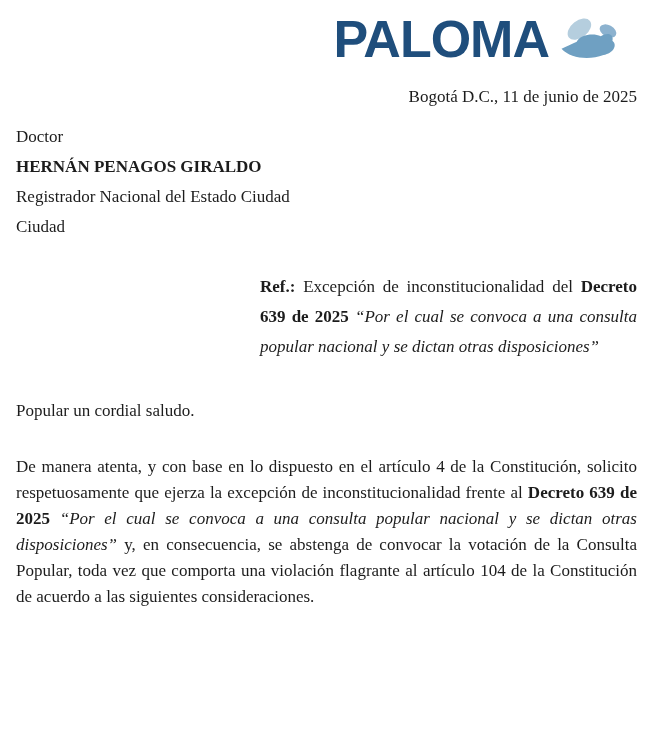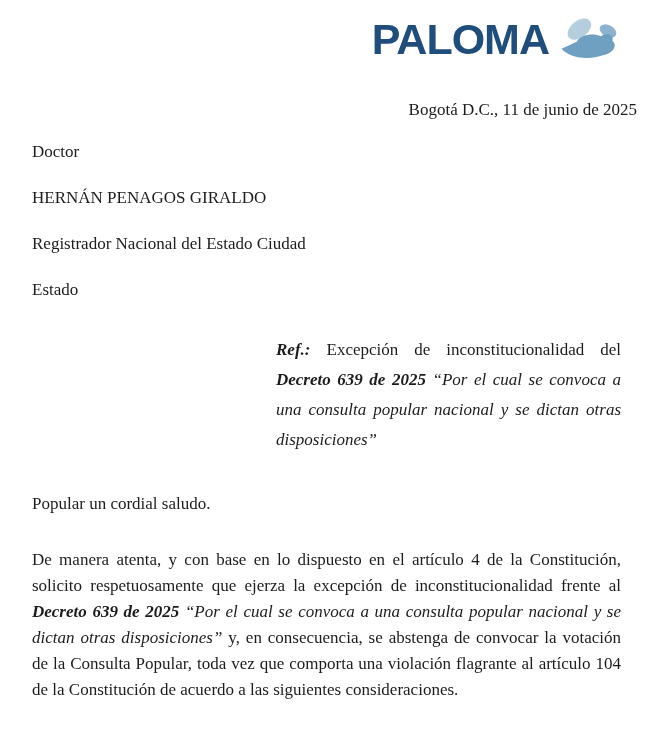--- a/index.html
+++ b/index.html
@@ -24,52 +24,52 @@
     display: flex;
     justify-content: flex-end;
     align-items: center;
     gap: 6px;
     padding-right: 10px;
     height: 50px;
   }
   .logo-text {
     font-family: "Liberation Sans", "DejaVu Sans", sans-serif;
     font-weight: 800;
-    font-size: 43px;
+    font-size: 52px;
     letter-spacing: -1px;
     color: #1f4e7c;
     line-height: 1;
   }
   .bird-svg { display: block; }
   .date-line {
     text-align: right;
-    margin-top: 35px;
+    margin-top: 22px;
     line-height: 22px;
   }
   .recipient {
     margin-top: 14px;
     line-height: 30px;
   }
-  .recipient .name { font-weight: normal; }
+  .recipient .name { font-weight: bold; }
   .ref-block {
     margin: 30px 0 0 244px;
     width: 377px;
     text-align: justify;
     line-height: 30px;
   }
   .greeting { margin-top: 58px; line-height: 22px; }
   .cordial  { margin-top: 38px; line-height: 22px; }
   .body-par {
     margin-top: 32px;
     text-align: justify;
     line-height: 26px;
   }
-  b { font-weight: bold; font-style: italic; }
+  b { font-weight: bold; }
   i { font-style: italic; }
-  p { margin: 16px; }
+  p { margin: 0; }
 </style>
 </head>
 <body>
 
 <div class="page">
 
   <header class="logo-row">
     <span class="logo-text">PALOMA</span>
     <svg class="bird-svg" width="72" height="50" viewBox="0 0 80 56" aria-hidden="true">
       <ellipse cx="27" cy="17" rx="15" ry="9.5" fill="#b5cede" transform="rotate(-38 27 17)"></ellipse>
@@ -77,21 +77,21 @@
       <path fill="#6fa0c2" d="M7,39 L24,31 C28,23 43,21 51,25 C58,20 66,22 64,30 C70,35 65,44 54,46 C38,52 17,50 7,39 Z"></path>
     </svg>
   </header>
 
   <div class="date-line">Bogotá D.C., 11 de junio de 2025</div>
 
   <div class="recipient">
     <p>Doctor</p>
     <p class="name">HERNÁN PENAGOS GIRALDO</p>
     <p>Registrador Nacional del Estado Ciudad</p>
-    <p>Estado</p>
+    <p>Ciudad</p>
   </div>
 
   <div class="ref-block">
     <p><b>Ref.:</b><span> Excepción de inconstitucionalidad del </span><b>Decreto 639 de 2025</b><i> “Por el cual se convoca a una consulta popular nacional y se dictan otras disposiciones”</i></p>
   </div>
 
 
   <p class="cordial">Popular un cordial saludo.</p>
 
   <p class="body-par"><span>De manera atenta, y con base en lo dispuesto en el artículo 4 de la Constitución, solicito respetuosamente que ejerza la excepción de inconstitucionalidad frente al </span><b>Decreto 639 de 2025</b><i> “Por el cual se convoca a una consulta popular nacional y se dictan otras disposiciones” </i><span>y, en consecuencia, se abstenga de convocar la votación de la Consulta Popular, toda vez que comporta una violación flagrante al artículo 104 de la Constitución de acuerdo a las siguientes consideraciones.</span></p>

